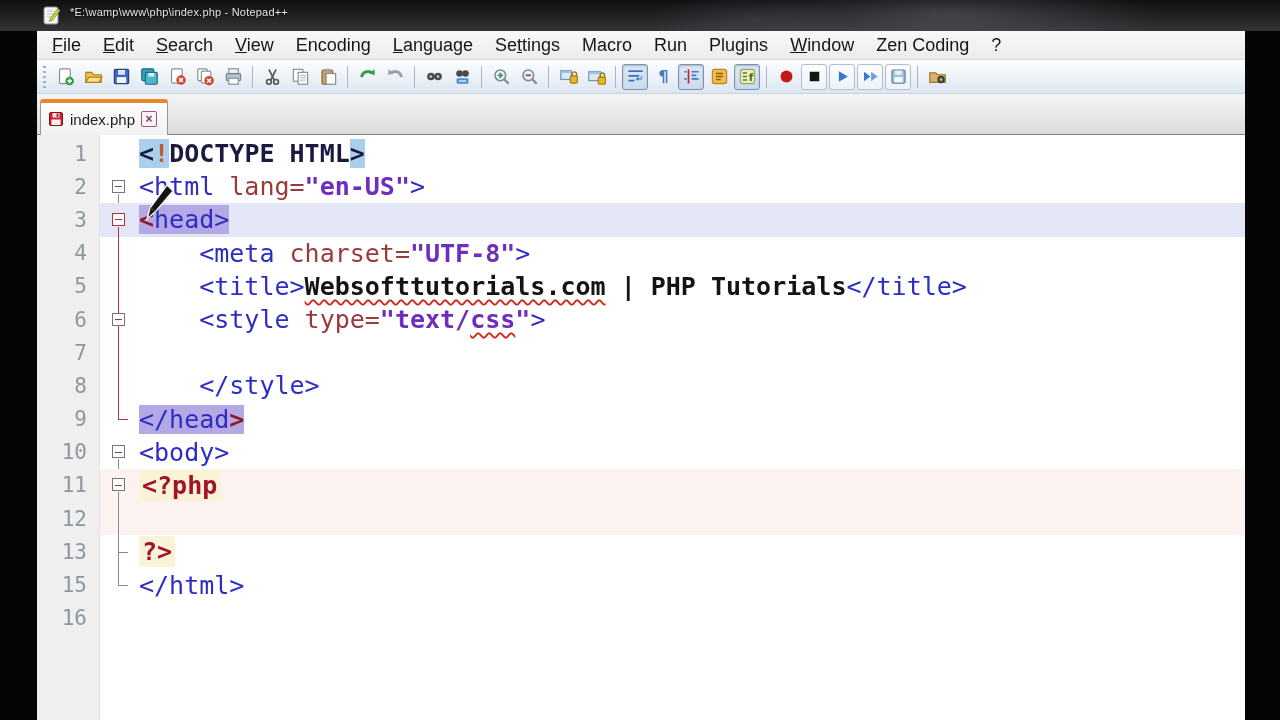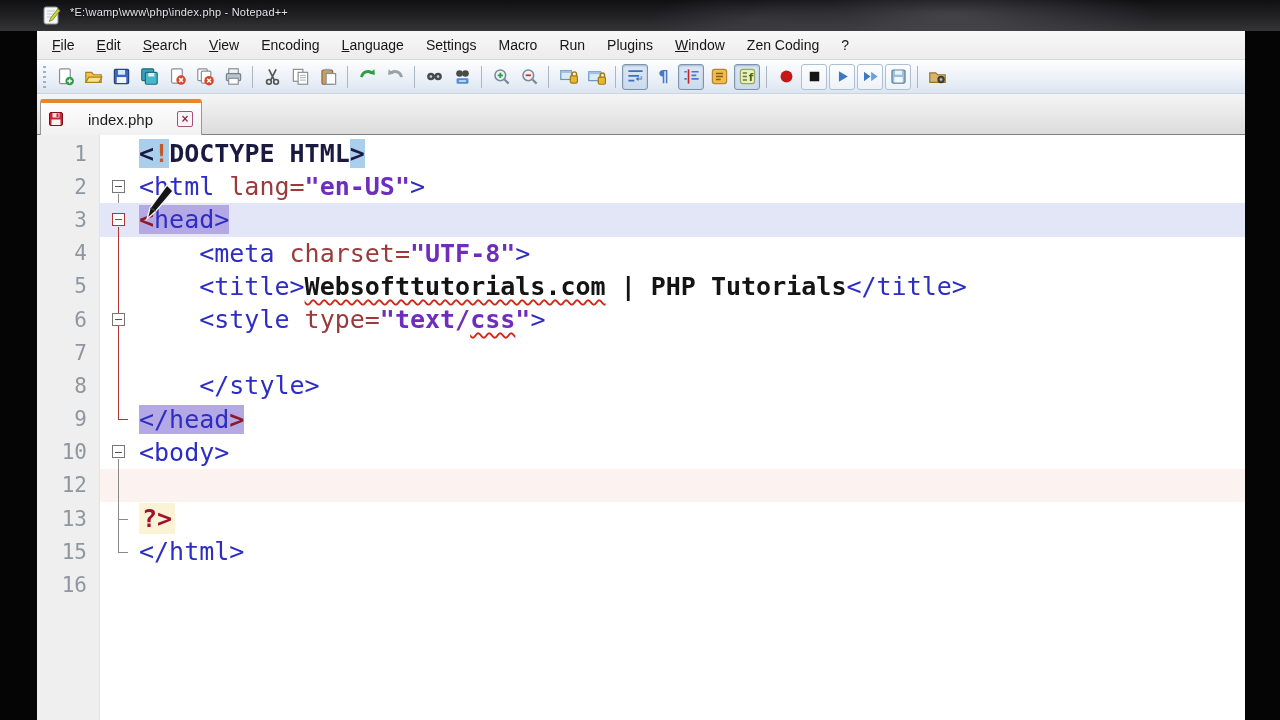--- a/index.html
+++ b/index.html
@@ -17,40 +17,40 @@
   .title-text { position:absolute; left:70px; top:6px; font-size:11px; color:#e4e4e8;
     text-shadow:0 1px 2px #000; letter-spacing:.2px; white-space:nowrap; }
 
   
   .app { position:absolute; left:37px; top:31px; width:1208px; height:689px;
     background:#fff; display:flex; flex-direction:column; }
 
   
   .menubar { height:29px; background:linear-gradient(180deg,#f8f8f8,#ececec);
     border-bottom:1px solid #d9d9d9; display:flex; align-items:center; padding-left:4px; flex:0 0 auto; }
-  .menu-item { font-size:14px; color:#161616; padding:4px 11px; white-space:nowrap; cursor:default; }
+  .menu-item { font-size:18px; color:#161616; padding:4px 11px; white-space:nowrap; cursor:default; }
   .menu-item u { text-decoration:underline; }
 
   
   .toolbar { height:34px; background:linear-gradient(180deg,#fdfeff 0%,#eaf0f7 60%,#dbe5f0 100%);
     border-bottom:1px solid #cdd6e0; display:flex; align-items:center; padding-left:5px; flex:0 0 auto; }
   .gripper { width:3px; height:22px; margin:0 5px 0 1px;
     background:repeating-linear-gradient(180deg,#9fb0c2 0 2px,transparent 2px 5px); }
   .tb-btn { width:26px; height:26px; display:flex; align-items:center; justify-content:center;
     border:1px solid transparent; border-radius:3px; background:transparent; margin:0 1px; }
   .tb-btn svg { width:19px; height:19px; }
   .tb-btn.framed { border-color:#aebfd0; background:rgba(255,255,255,.45); }
   .tb-btn.pressed { border-color:#7e94aa; background:rgba(165,195,225,.35);
     box-shadow:inset 0 1px 2px rgba(60,90,120,.35); }
   .tb-sep { width:1px; height:22px; background:#aab6c2; margin:0 5px; }
 
   
   .tabbar { height:41px; background:linear-gradient(180deg,#f5f5f5,#dcdcdc);
     border-bottom:1px solid #7f7f7f; display:flex; align-items:flex-end; padding-left:3px; flex:0 0 auto; }
-  .tab { height:36px; min-width:128px; display:flex; align-items:center; gap:24px; padding:0 8px 0 7px;
+  .tab { height:36px; min-width:128px; display:flex; align-items:center; gap:6px; padding:0 8px 0 7px;
     background:linear-gradient(180deg,#fdfdfd,#f1f1f1); border:1px solid #979797; border-bottom:none;
     border-top:4px solid #e8862a; border-radius:3px 3px 0 0; position:relative; top:1px; }
   .tab-label { font-size:15px; color:#1c1c1c; }
   .tab-close { width:16px; height:16px; border:1px solid #a05578; border-radius:2px; color:#8c2f55;
     font-size:12px; line-height:14px; text-align:center; font-weight:bold; background:#fbf4f7; }
   .tab-floppy { width:16px; height:16px; }
 
   
   .editor { flex:1 1 auto; position:relative; background:#fff; overflow:hidden; }
   .gutter-bg { position:absolute; left:0; top:0; bottom:0; width:63px; background:#efefef; border-right:1px solid #e2e2e2; }
@@ -417,20 +417,28 @@
           </div>
           <div class="row">
             <div class="lnum">10</div>
             <div class="fold">
               <div class="fline below"></div>
               <div class="fbox"></div>
             </div>
             <div class="code"><span class="tk-tag">&lt;body&gt;</span></div>
           </div>
           <div class="row bg-php">
+            <div class="lnum">11</div>
+            <div class="fold">
+              <div class="fline below"></div>
+              <div class="fbox"></div>
+            </div>
+            <div class="code"><span class="tk-php">&lt;?php</span></div>
+          </div>
+          <div class="row bg-php">
             <div class="lnum">12</div>
             <div class="fold">
               <div class="fline"></div>
             </div>
             <div class="code"></div>
           </div>
           <div class="row">
             <div class="lnum">13</div>
             <div class="fold">
               <div class="fline"></div>

